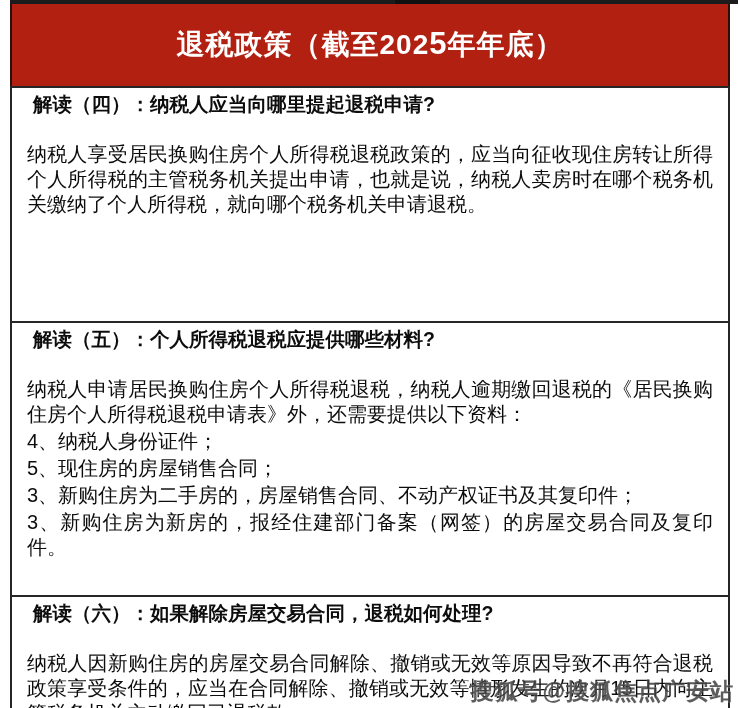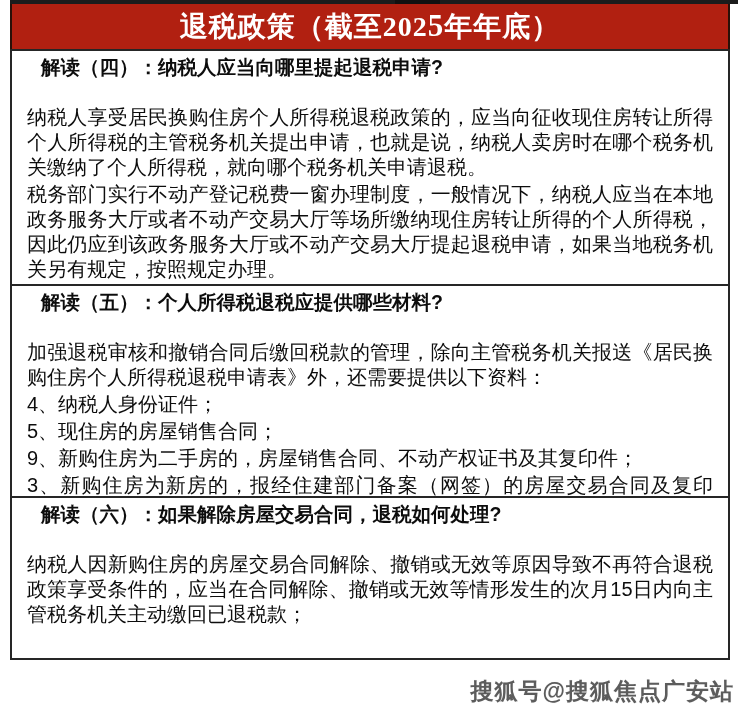--- a/index.html
+++ b/index.html
@@ -34,28 +34,27 @@
   }
   .frame {
     position: absolute;
     left: 10px;
     top: 4px;
     width: 720px;
     box-sizing: border-box;
   }
   .header-banner {
     box-sizing: border-box;
-    height: 47px;
+    height: 84px;
     background: #b12011;
     border: 2px solid #2a1008;
     border-top: none;
     display: flex;
     align-items: center;
     justify-content: center;
-    font-family: Liberation Serif, serif;
   }
   .header-title {
     color: #ffffff;
     font-size: 28px;
     font-weight: 700;
     letter-spacing: 1px;
     white-space: nowrap;
   }
   .header-title .big-digit {
     font-size: 31px;
@@ -63,27 +62,27 @@
   }
   .section {
     box-sizing: border-box;
     background: #ffffff;
     border: 2px solid #262626;
     margin-top: -2px;
     padding: 4px 13px;
     overflow: hidden;
   }
   .section.s1 { height: 237px; }
-  .section.s2 { height: 214px; }
+  .section.s2 { height: 276px; }
   .section.s3 { height: 164px; }
   .sec-title {
     font-size: 19.5px;
     line-height: 25px;
     font-weight: 700;
-    margin: 0 0 25px 16px;
+    margin: 0 0 25px 8px;
   }
   .section p {
     margin: 2px;
     font-size: 20px;
     line-height: 25px;
     font-weight: 400;
     text-align: justify;
     word-break: break-all;
   }
   .watermark {
@@ -107,29 +106,28 @@
 
 <div class="frame">
 
   <div class="header-banner">
     <span class="header-title"><span>退税政策（截至202</span><span class="big-digit">5</span><span>年年底）</span></span>
   </div>
 
   <div class="section s1">
     <h2 class="sec-title">解读（四）：纳税人应当向哪里提起退税申请?</h2>
     <p>纳税人享受居民换购住房个人所得税退税政策的，应当向征收现住房转让所得个人所得税的主管税务机关提出申请，也就是说，纳税人卖房时在哪个税务机关缴纳了个人所得税，就向哪个税务机关申请退税。</p>
-    <p>税务部门实行不动产登记税费一窗办理制度，一般情况下，纳税人应当在本地政务服务大厅或者不动产交易大厅等场所缴纳现住房转让所得的个人所得税，因此仍应到该政务服务大厅或不动产交易大厅提起退税申请，如果当地税务机关另有规定，按照规定办理。</p>
   </div>
 
   <div class="section s2">
     <h2 class="sec-title">解读（五）：个人所得税退税应提供哪些材料?</h2>
-    <p>加强退税审核和撤销合同后缴回税款的管理，除向主管税务机关报送《居民换购住房个人所得税退税申请表》外，还需要提供以下资料：</p>
+    <p>纳税人申请居民换购住房个人所得税退税，纳税人逾期缴回退税的《居民换购住房个人所得税退税申请表》外，还需要提供以下资料：</p>
     <p>4、纳税人身份证件；</p>
     <p>5、现住房的房屋销售合同；</p>
-    <p>9、新购住房为二手房的，房屋销售合同、不动产权证书及其复印件；</p>
+    <p>3、新购住房为二手房的，房屋销售合同、不动产权证书及其复印件；</p>
     <p>3、新购住房为新房的，报经住建部门备案（网签）的房屋交易合同及复印件。</p>
   </div>
 
   <div class="section s3">
     <h2 class="sec-title">解读（六）：如果解除房屋交易合同，退税如何处理?</h2>
     <p>纳税人因新购住房的房屋交易合同解除、撤销或无效等原因导致不再符合退税政策享受条件的，应当在合同解除、撤销或无效等情形发生的次月15日内向主管税务机关主动缴回已退税款；</p>
   </div>
 
 </div>
 

